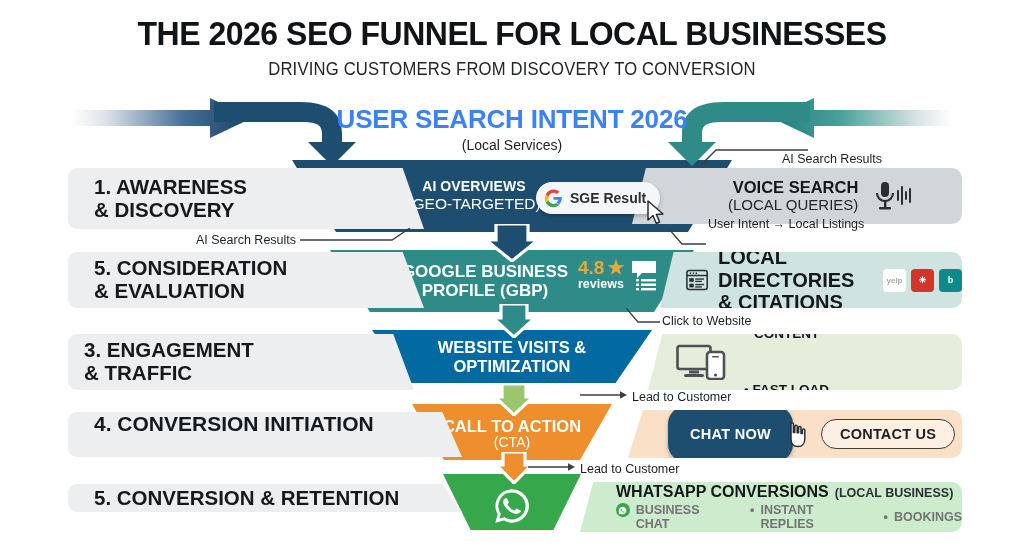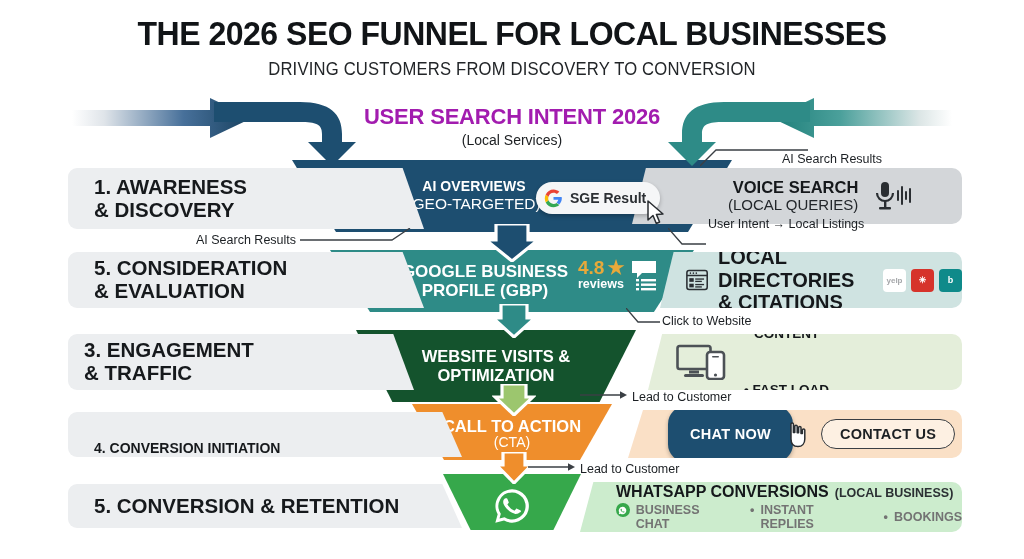--- a/index.html
+++ b/index.html
@@ -18,21 +18,21 @@
     font-size:34px;font-weight:bold;letter-spacing:-0.5px;color:#111417;
     transform:scaleX(0.94);font-stretch:condensed;
   }
   .hdr .t2{
     margin-top:6px;font-size:17.5px;font-weight:500;color:#222528;
     letter-spacing:0.2px;transform:scaleX(0.95);
   }
 
   
   .intent{position:absolute;left:312px;top:104px;width:400px;text-align:center;z-index:6;}
-  .intent .a{font-size:22px;font-weight:bold;color:#a21caf;letter-spacing:-0.2px;}
+  .intent .a{font-size:26px;font-weight:bold;color:#3b82f6;letter-spacing:-0.2px;}
   .intent .b{font-size:14px;color:#1b1e21;margin-top:2px;}
 
   
   .toparrows{position:absolute;left:0;top:88px;width:1024px;height:78px;z-index:4;}
 
   
   .lbl{
     position:absolute;left:68px;
     background:#eceef0;
     display:flex;align-items:center;
@@ -41,23 +41,23 @@
     border-radius:9px 0 0 9px;
     z-index:3;
   }
   .lbl span{display:block;}
   .lbl.s1{top:168px;width:330px;height:61px;font-size:20.5px;
           clip-path:polygon(0 0,94% 0,100% 100%,0 100%);}
   .lbl.s2{top:252px;width:330px;height:56px;font-size:20.5px;
           clip-path:polygon(0 0,94% 0,100% 100%,0 100%);}
   .lbl.s3{top:334px;width:330px;height:56px;font-size:20.5px;
           clip-path:polygon(0 0,94% 0,100% 100%,0 100%);padding-left:16px;}
-  .lbl.s4{top:412px;width:368px;height:45px;font-size:14px;align-items:flex-end;
+  .lbl.s4{top:412px;width:368px;height:45px;font-size:21px;align-items:flex-start;
           clip-path:polygon(0 0,95% 0,100% 100%,0 100%);}
-  .lbl.s5{top:484px;width:368px;height:44px;font-size:20.5px;align-items:center;
+  .lbl.s5{top:484px;width:368px;height:28px;font-size:20.5px;align-items:center;
           clip-path:polygon(0 0,95% 0,100% 100%,0 100%);}
 
   
   .panel{position:absolute;display:flex;align-items:center;z-index:3;}
   .panel.p1{left:632px;top:168px;width:330px;height:56px;background:#d3d6d9;
             border-radius:0 10px 10px 0;clip-path:polygon(4.2% 0,100% 0,100% 100%,0 100%);}
   .panel.p2{left:660px;top:252px;width:302px;height:56px;background:#cfe3e1;
             border-radius:0 10px 10px 0;clip-path:polygon(4.5% 0,100% 0,100% 100%,0 100%);}
   .panel.p3{left:648px;top:334px;width:314px;height:56px;background:#e4eeda;
             border-radius:0 10px 10px 0;clip-path:polygon(4.5% 0,100% 0,100% 100%,0 100%);}
@@ -67,21 +67,21 @@
             border-radius:0 10px 10px 0;clip-path:polygon(3.5% 0,100% 0,100% 100%,0 100%);}
 
   
   .band{position:absolute;z-index:2;display:flex;align-items:center;justify-content:center;}
   .band .txt{position:relative;z-index:3;text-align:center;color:#ffffff;line-height:1.13;}
 
   .band.b1{left:292px;top:160px;width:440px;height:72px;background:#1d4e70;
            clip-path:polygon(0 0,100% 0,90% 100%,10% 100%);}
   .band.b2{left:330px;top:250px;width:364px;height:62px;background:#2e8b87;
            clip-path:polygon(0 0,100% 0,89% 100%,11% 100%);}
-  .band.b3{left:356px;top:330px;width:280px;height:72px;background:#14532d;
+  .band.b3{left:372px;top:330px;width:280px;height:53px;background:#0369a1;
            clip-path:polygon(0 0,100% 0,87% 100%,13% 100%);}
   .band.b4{left:412px;top:404px;width:200px;height:56px;background:#ef8e2c;
            clip-path:polygon(0 0,100% 0,84% 100%,16% 100%);}
   .band.b5{left:443px;top:474px;width:138px;height:56px;background:#36a84b;
            clip-path:polygon(0 0,100% 0,80% 100%,20% 100%);}
 
   
   .dnarrow{position:absolute;z-index:5;}
 
   

